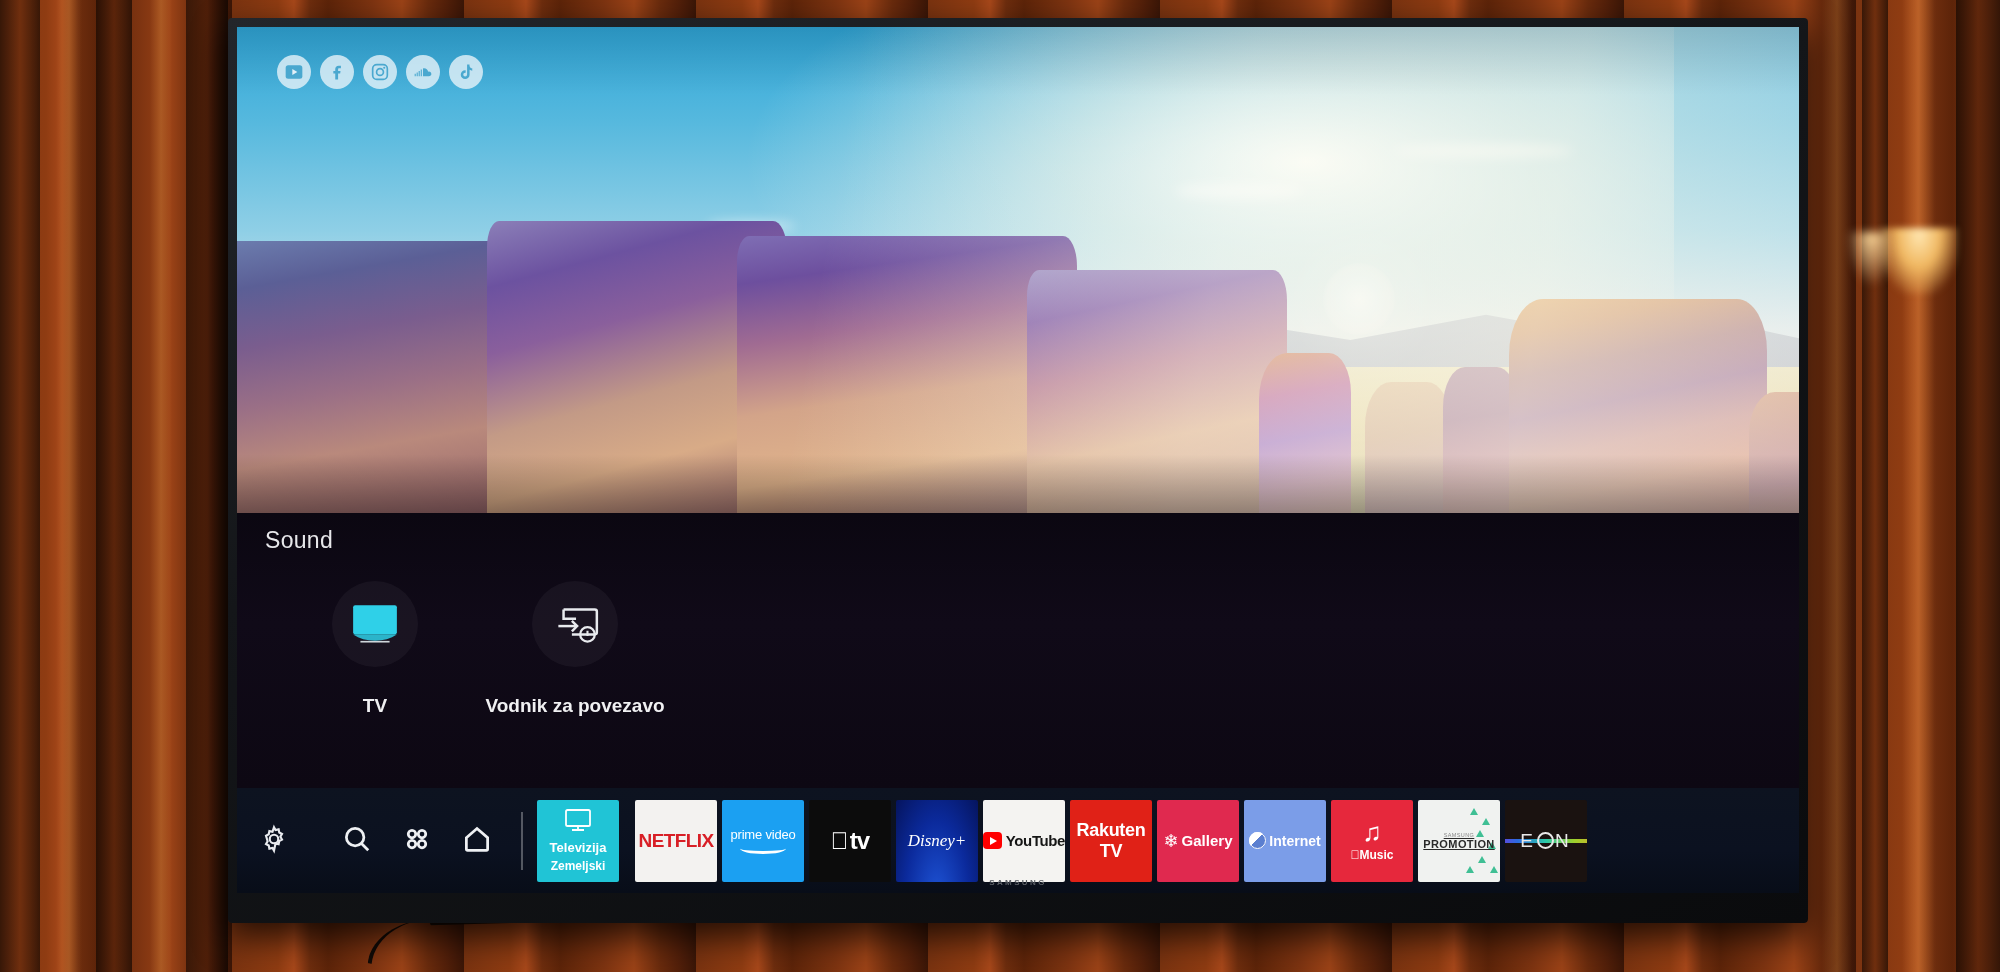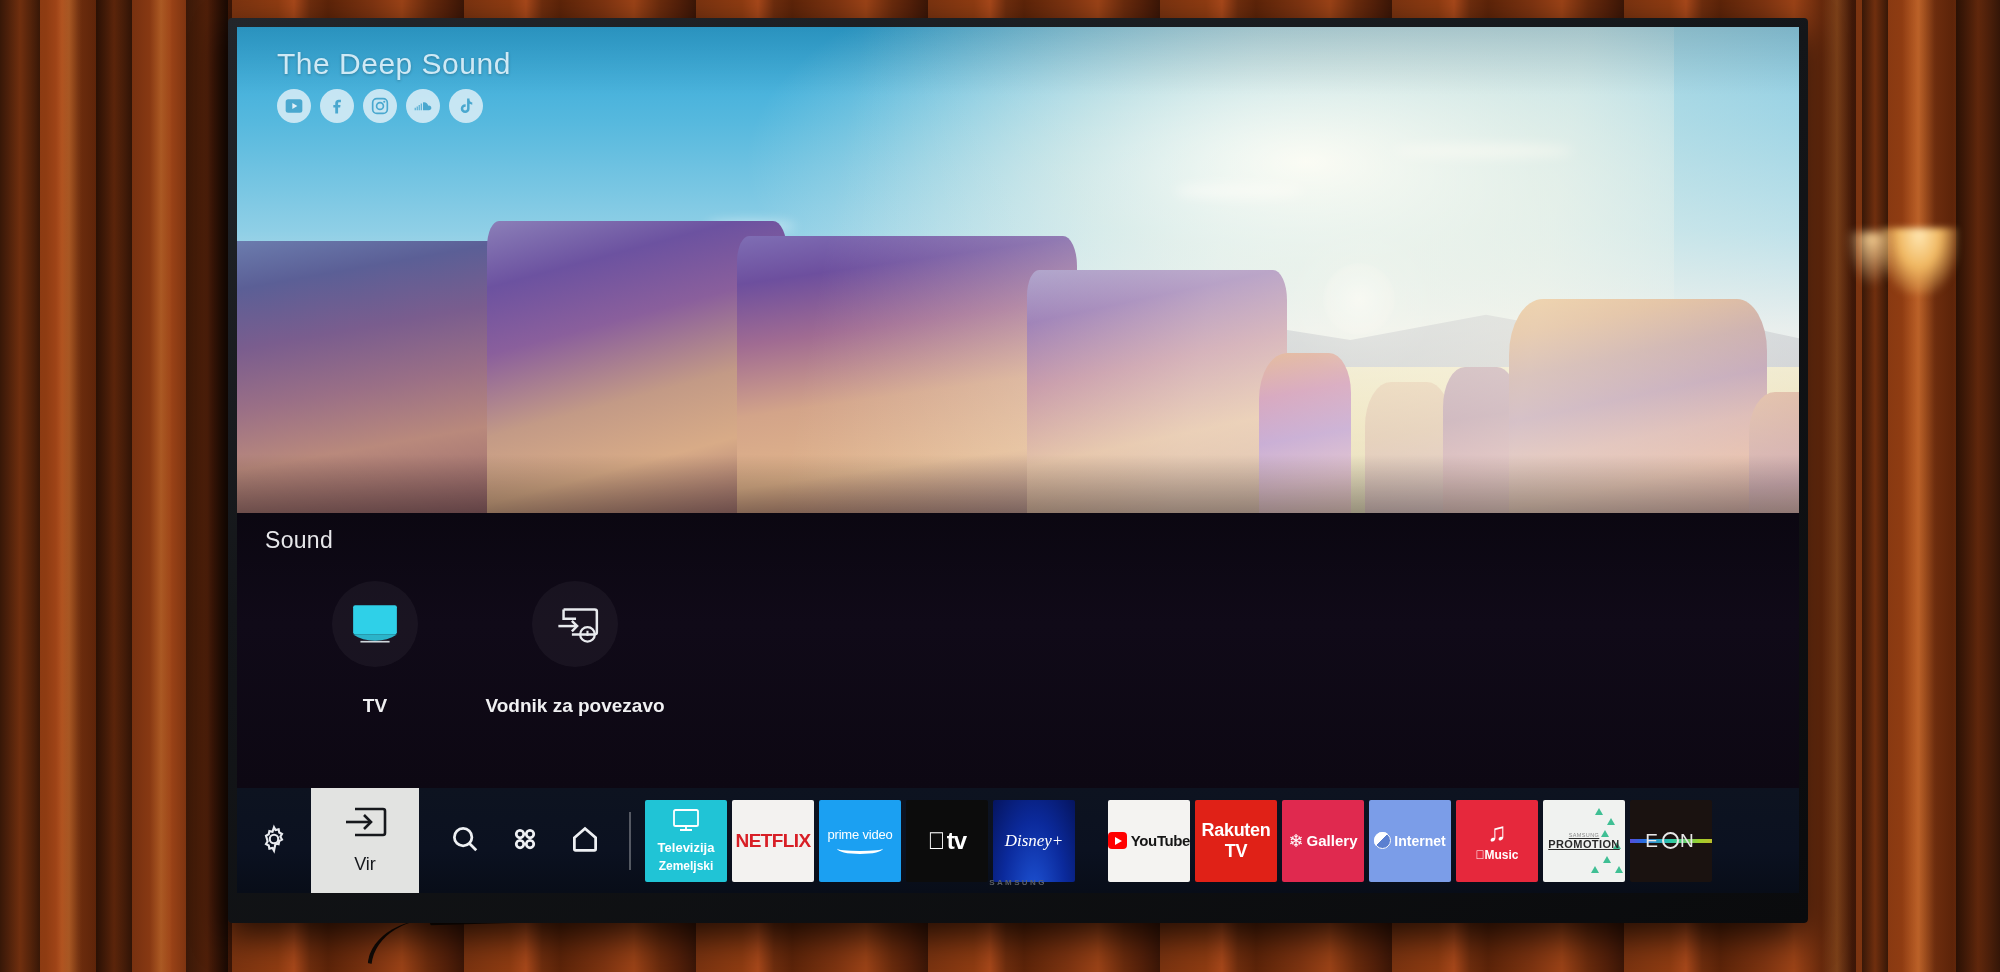--- a/index.html
+++ b/index.html
@@ -208,21 +208,21 @@
     width:82px; height:82px; border-radius:2px; cursor:pointer;
     display:flex; flex-direction:column; align-items:center; justify-content:center;
     position:relative; overflow:hidden; flex:0 0 auto;
   }
 
   .tv-app { background:#20c4d6; color:#fff; gap:4px; }
   .tv-app svg { width:28px; height:24px; fill:none; stroke:#fff; stroke-width:1.8; }
   .tv-l1 { font-size:13px; font-weight:bold; }
   .tv-l2 { font-size:12px; font-weight:bold; }
 
-  .netflix-app { background:#f3f2f0; }
+  .netflix-app { background:#f3f2f0;margin-left:11px; }
   .netflix-word {
     color:#d81f26; font-size:19px; font-weight:bold; letter-spacing:-.6px;
     font-family:"Liberation Sans", sans-serif;
   }
 
   .prime-app { background:#1ba0f2; }
   .prime-word { color:#fff; font-size:13px; letter-spacing:-.2px; }
   .prime-smile {
     width:46px; height:11px; margin-top:1px;
     border-bottom:3px solid #fff; border-radius:0 0 50% 50%;
@@ -231,21 +231,21 @@
   .appletv-app { background:#0c0c0c; color:#fff; flex-direction:row; gap:1px; }
   .apple-glyph { font-size:24px; line-height:1; }
   .appletv-word { font-size:24px; font-weight:bold; letter-spacing:-1px; }
 
   .disney-app {
     background:radial-gradient(ellipse at 50% 120%, #1e54d6 0%, #0b2a9c 55%, #05145e 100%);
     color:#fff;
   }
   .disney-word { font-size:17px; font-style:italic; font-family:"Liberation Serif", serif; }
 
-  .youtube-app { background:#f4f3f1; flex-direction:row; gap:4px;margin-left:28px; }
+  .youtube-app { background:#f4f3f1; flex-direction:row; gap:4px; }
   .yt-play {
     width:24px; height:17px; background:#ff0000; border-radius:4px;
     display:flex; align-items:center; justify-content:center;
   }
   .yt-play::after {
     content:""; border-left:7px solid #fff;
     border-top:4.5px solid transparent; border-bottom:4.5px solid transparent;
     margin-left:2px;
   }
   .yt-word { color:#161616; font-size:15px; font-weight:bold; letter-spacing:-.4px; }
@@ -358,21 +358,20 @@
         <div class="rock" style="left:1512px;width:96px;height:25%;
              background:linear-gradient(172deg,#cf9a7c 0%,#c08a86 40%,#b8808e 72%,#c98f86 100%);
              border-radius:26px 24px 0 0/42px 40px 0 0;"></div>
 
         <div class="flare2"></div>
         <div class="flare"></div>
         <div id="video-haze"></div>
         <div id="video-vignette"></div>
 
         <div id="watermark">
-          <div id="wm-title">The Deep Sound</div>
           <div id="wm-socials">
             <div class="wm-social">
               <svg viewBox="0 0 24 24">
                   <path d="M2 7a3 3 0 0 1 3-3h14a3 3 0 0 1 3 3v10a3 3 0 0 1-3 3H5a3 3 0 0 1-3-3z" fill="#4aa8cf"></path>
                   <path d="M10 8.5l6 3.5-6 3.5z" fill="#e2f0f8"></path>
                 </svg>
             </div>
             <div class="wm-social">
               <svg viewBox="0 0 24 24">
                   <path d="M14.5 7.5h2.2V4.4h-2.7c-2.6 0-4.1 1.5-4.1 4v2.3H7.6v3.2h2.3V21h3.4v-7.1h2.5l.4-3.2h-2.9V8.9c0-.9.3-1.4 1.2-1.4z"></path>
@@ -437,30 +436,20 @@
         <div id="nav-left">
           <div id="gear-btn">
             <span>
               <svg viewBox="0 0 24 24">
                 <circle cx="12" cy="12" r="3.4"></circle>
                 <path d="M12 2.6l1.2 2.2 2.5-.5 .5 2.5 2.2 1.2-1.3 2.2 1.3 2.2-2.2 1.2-.5 2.5-2.5-.5L12 21.4l-1.2-2.2-2.5.5-.5-2.5-2.2-1.2 1.3-2.2L5.6 9.4l2.2-1.2.5-2.5 2.5.5z"></path>
               </svg>
             </span>
           </div>
 
-          <div id="vir-tile">
-            <span>
-              <svg viewBox="0 0 44 32">
-                <path d="M12 3h28a2 2 0 0 1 2 2v22a2 2 0 0 1-2 2H12"></path>
-                <path d="M3 16h24"></path>
-                <path d="M21 9l7 7-7 7"></path>
-              </svg>
-            </span>
-            <span id="vir-label">Vir</span>
-          </div>
 
           <div id="nav-icons">
             <div class="nav-icon-btn">
               <span>
                 <svg viewBox="0 0 24 24">
                     <circle cx="10.5" cy="10.5" r="7"></circle>
                     <path d="M15.6 15.6L21 21"></path>
                   </svg>
               </span>
             </div>

